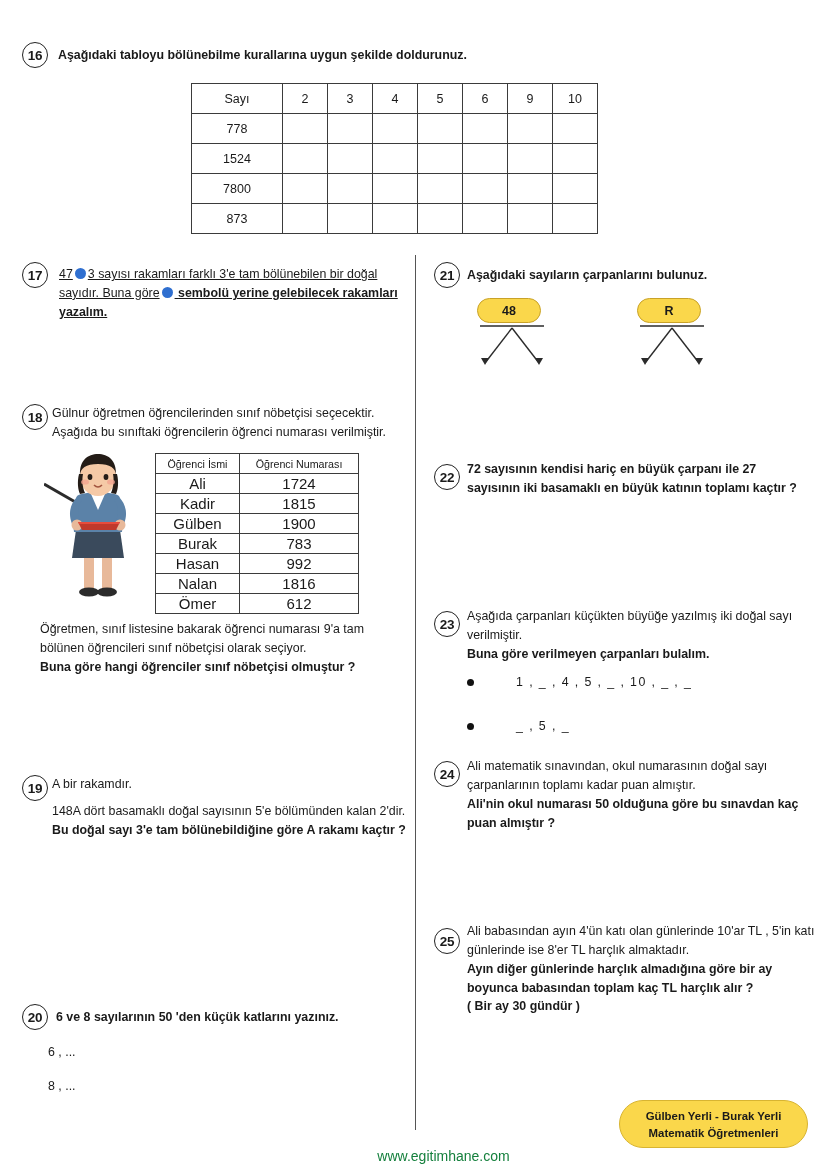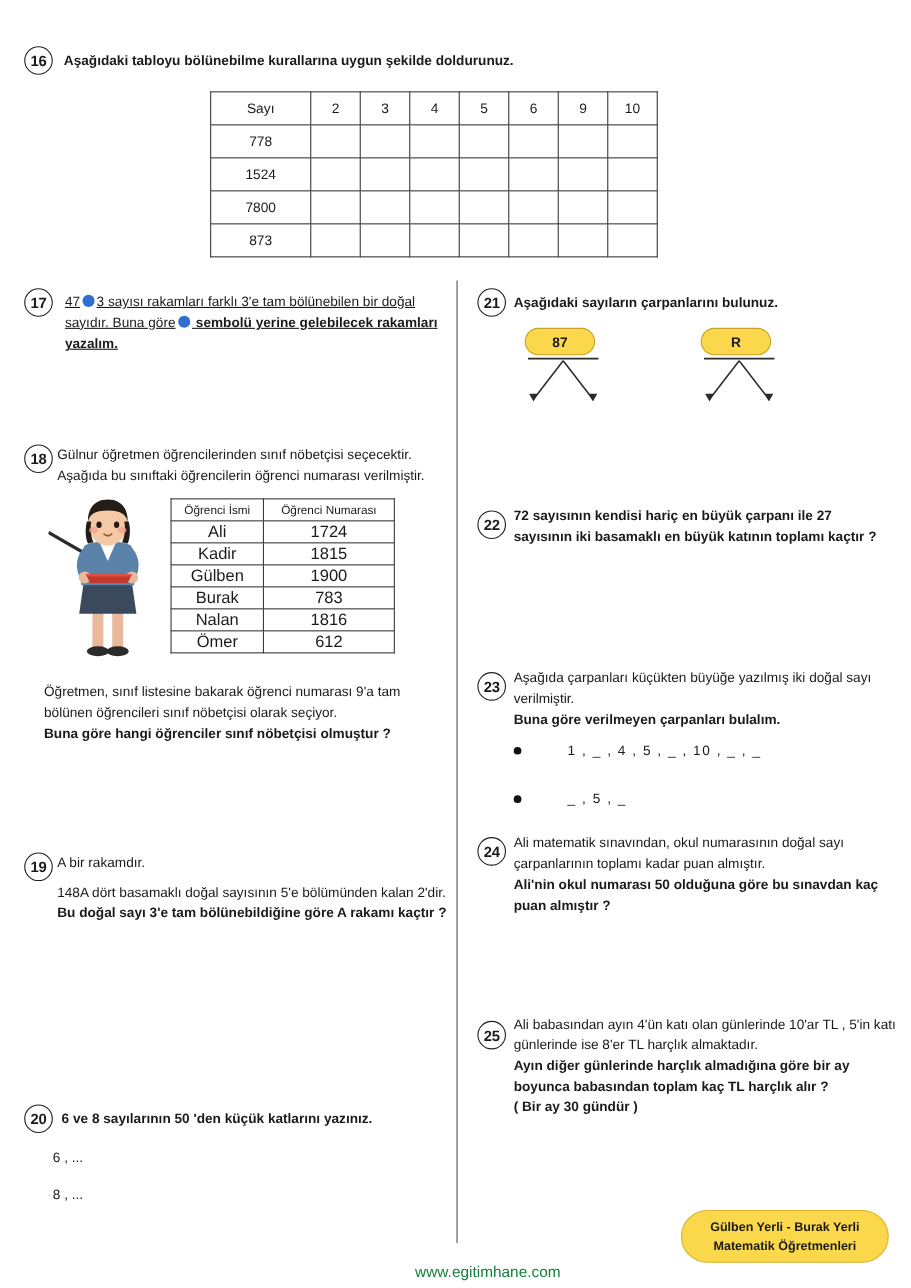--- a/index.html
+++ b/index.html
@@ -306,20 +306,24 @@
     </tr>
     <tr>
       <td class="nm">Gülben</td>
       <td class="no">1900</td>
     </tr>
     <tr>
       <td class="nm">Burak</td>
       <td class="no">783</td>
     </tr>
     <tr>
+      <td class="nm">Hasan</td>
+      <td class="no">992</td>
+    </tr>
+    <tr>
       <td class="nm">Nalan</td>
       <td class="no">1816</td>
     </tr>
     <tr>
       <td class="nm">Ömer</td>
       <td class="no">612</td>
     </tr>
   </tbody>
     </table>
 
@@ -339,21 +343,21 @@
 
   <div class="qnum" style="left:22px; top:1004px;">20</div>
   <div class="qtext b" style="left:56px; top:1008px; width:370px;">6 ve 8 sayılarının 50 'den küçük katlarını yazınız.</div>
   <div class="qtext" style="left:48px; top:1043px;">6 , ...</div>
   <div class="qtext" style="left:48px; top:1077px;">8 , ...</div>
 
   <div class="qnum" style="left:434px; top:262px;">21</div>
   <div class="qtext b" style="left:467px; top:266px; width:340px;">Aşağıdaki sayıların çarpanlarını bulunuz.</div>
 
   <div class="ftree" style="left:477px; top:298px;">
-    <div class="fbox">87</div>
+    <div class="fbox">48</div>
     <svg width="70" height="50" viewBox="0 0 70 50" style="display:block;">
       <line x1="3" y1="3" x2="67" y2="3" stroke="#2b2b2b" stroke-width="1.6"></line>
       <line x1="35" y1="5" x2="8" y2="40" stroke="#2b2b2b" stroke-width="1.4"></line>
       <line x1="35" y1="5" x2="62" y2="40" stroke="#2b2b2b" stroke-width="1.4"></line>
       <polygon points="8,42 4,35 12,35" fill="#2b2b2b"></polygon>
       <polygon points="62,42 58,35 66,35" fill="#2b2b2b"></polygon>
     </svg>
   </div>
 
   <div class="ftree" style="left:637px; top:298px;">

